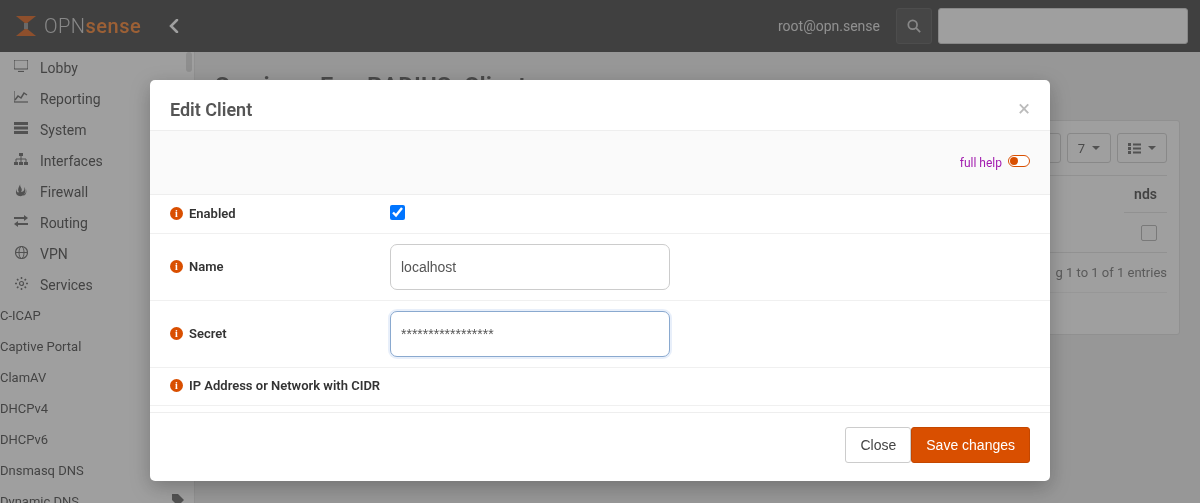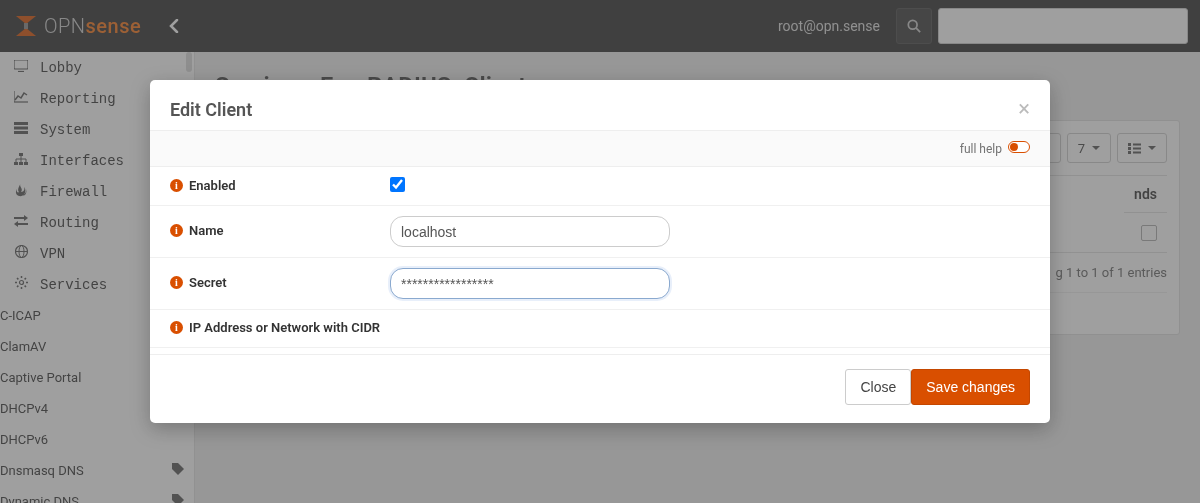--- a/index.html
+++ b/index.html
@@ -94,21 +94,20 @@
     }
     .sidebar-item {
       display: flex;
       align-items: center;
       height: 31px;
       padding: 0 12px;
       color: #333;
       cursor: pointer;
       font-size: 14px;
       gap: 10px;
-      font-family: Liberation Mono, monospace;
     }
     .sidebar-item .icon {
       width: 18px;
       text-align: center;
       color: #555;
       font-size: 13px;
     }
     .sidebar-sub {
       display: flex;
       align-items: center;
@@ -218,26 +217,26 @@
       line-height: 1;
     }
     .modal-body {
       padding: 0 0 6px 0;
     }
     .help-row {
       display: flex;
       justify-content: flex-end;
       align-items: center;
       gap: 6px;
-      padding: 10px 20px;
+      padding: 24px 20px;
       background: #fafafa;
       border-top: 1px solid #eee;
       border-bottom: 1px solid #eee;
       font-size: 12px;
-      color: #737373;
+      color: #a21caf;
     }
     .toggle-svg { display: inline-block; }
     .form-row {
       display: flex;
       border-bottom: 1px solid #f0f0f0;
       padding: 10px 20px;
       align-items: center;
     }
     .form-label {
       width: 220px;
@@ -251,23 +250,23 @@
     .form-label.multiline { align-items: flex-start; }
     .info-icon {
       color: #d94f00;
       font-size: 13px;
       flex-shrink: 0;
       margin-top: 1px;
     }
     .form-field { flex: 1; }
     .text-input {
       width: 280px;
-      height: 31px;
+      height: 46px;
       border: 1px solid #ccc;
-      border-radius: 13px;
+      border-radius: 7px;
       padding: 0 10px;
       font-size: 14px;
       color: #555;
     }
     .checkbox {
       width: 15px;
       height: 15px;
     }
     .modal-footer {
       padding: 14px 20px 18px;
@@ -397,24 +396,24 @@
             <circle cx="6.5" cy="6.5" r="2" fill="none" stroke="#555" stroke-width="1.2"></circle>
             <path d="M6.5 0 V2 M6.5 11 V13 M0 6.5 H2 M11 6.5 H13 M2 2 L3.4 3.4 M11 11 L9.6 9.6 M2 11 L3.4 9.6 M11 2 L9.6 3.4" stroke="#555" stroke-width="1.5"></path>
           </svg></span>
       <span>Services</span>
     </div>
 
     <div class="sidebar-sub">
         <span>C-ICAP</span>
       </div>
     <div class="sidebar-sub">
+        <span>Captive Portal</span>
+      </div>
+    <div class="sidebar-sub">
         <span>ClamAV</span>
-      </div>
-    <div class="sidebar-sub">
-        <span>Captive Portal</span>
       </div>
     <div class="sidebar-sub">
         <span>DHCPv4</span>
       </div>
     <div class="sidebar-sub">
         <span>DHCPv6</span>
       </div>
     <div class="sidebar-sub">
       <span>Dnsmasq DNS</span>
       <span><svg width="12" height="12" viewBox="0 0 12 12">

